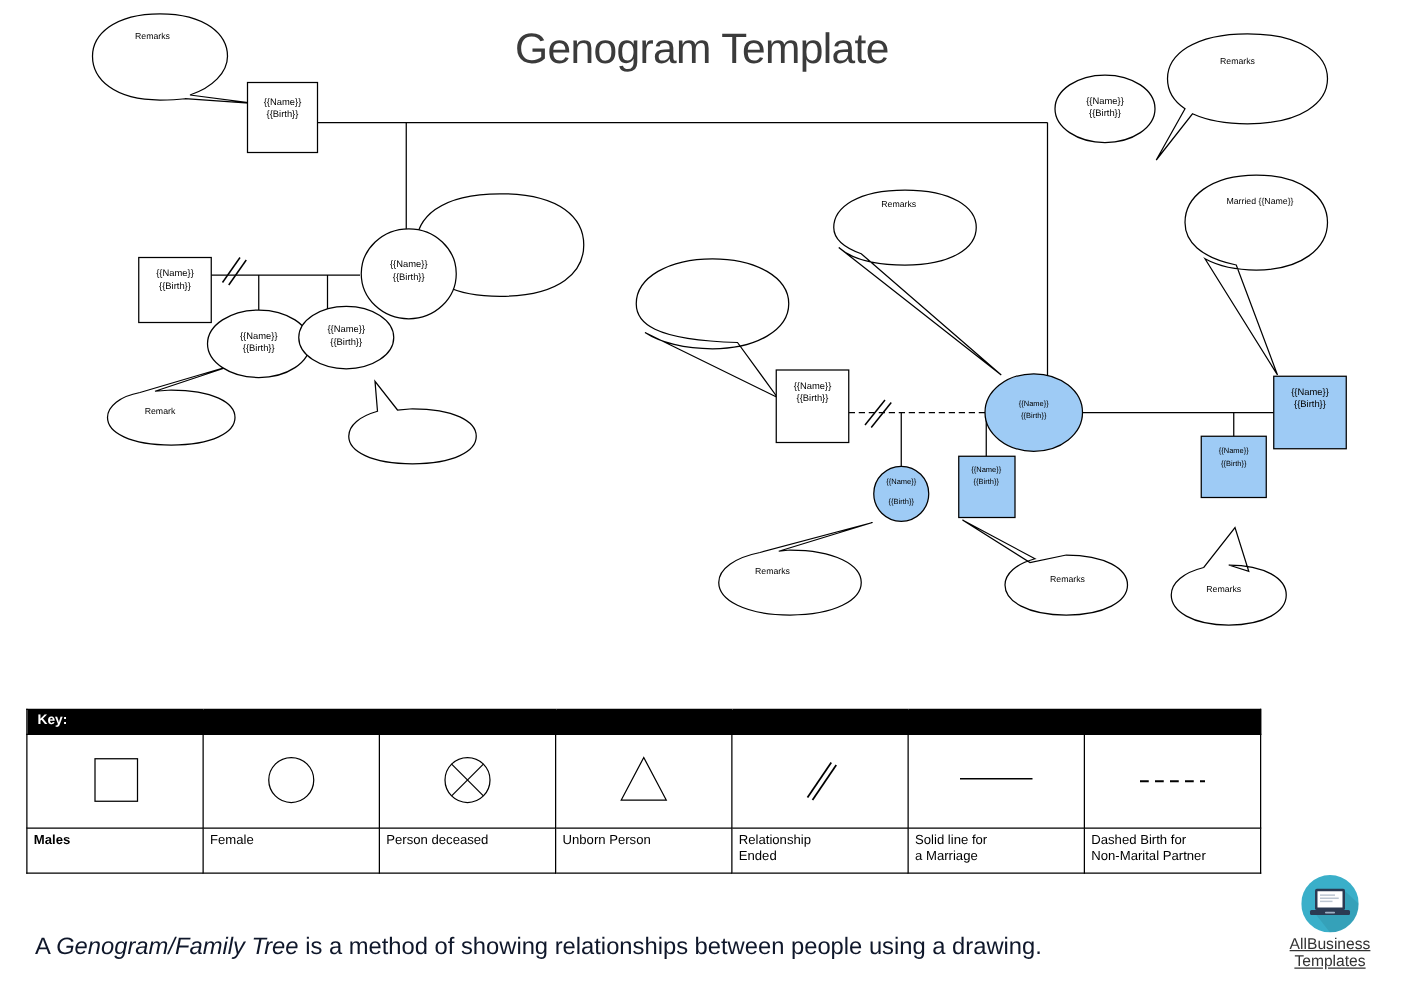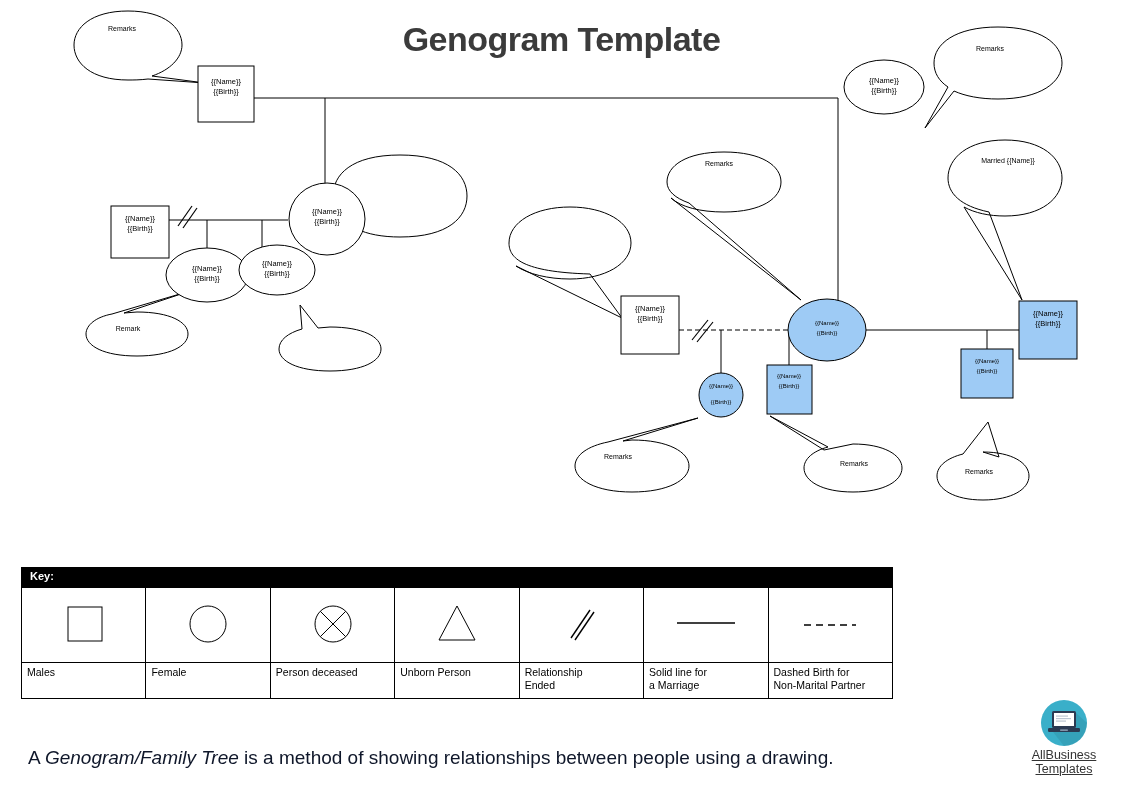--- a/index.html
+++ b/index.html
@@ -21,21 +21,21 @@
   }
 
   
   #title {
     position: absolute;
     left: 0;
     top: 20px;
     width: 1123px;
     text-align: center;
     font-family: "Liberation Sans", sans-serif;
-    font-weight: bold;
+    font-weight: normal;
     font-size: 34px;
     letter-spacing: -0.5px;
     color: #3b3b3b;
   }
 
   
   #genogram-canvas {
     position: absolute;
     left: 0;
     top: 0;
@@ -93,21 +93,21 @@
     stroke: #000000;
     stroke-width: 1.2;
     fill: none;
   }
 
   
   #key-table {
     position: absolute;
     left: 21px;
     top: 567px;
-    width: 872px;
+    width: 988px;
     border: 1px solid #000000;
     border-collapse: collapse;
     table-layout: fixed;
     background: #ffffff;
     padding-left: 36px;
   }
   #key-table td {
     border: 1px solid #000000;
     padding: 0;
     vertical-align: top;
@@ -128,21 +128,21 @@
     vertical-align: middle !important;
   }
   .key-label-cell {
     height: 32px;
     font-size: 10.5px;
     line-height: 13px;
     padding: 3px 0 0 5px !important;
     font-family: "Liberation Sans", sans-serif;
     vertical-align: top;
   }
-  .key-label-cell.bold { font-weight: normal; }
+  .key-label-cell.bold { font-weight: bold; }
 
   
   #footer-note {
     position: absolute;
     left: 28px;
     top: 747px;
     font-family: Liberation Sans, sans-serif;
     font-size: 19px;
     color: #0f172a;
     white-space: nowrap;

